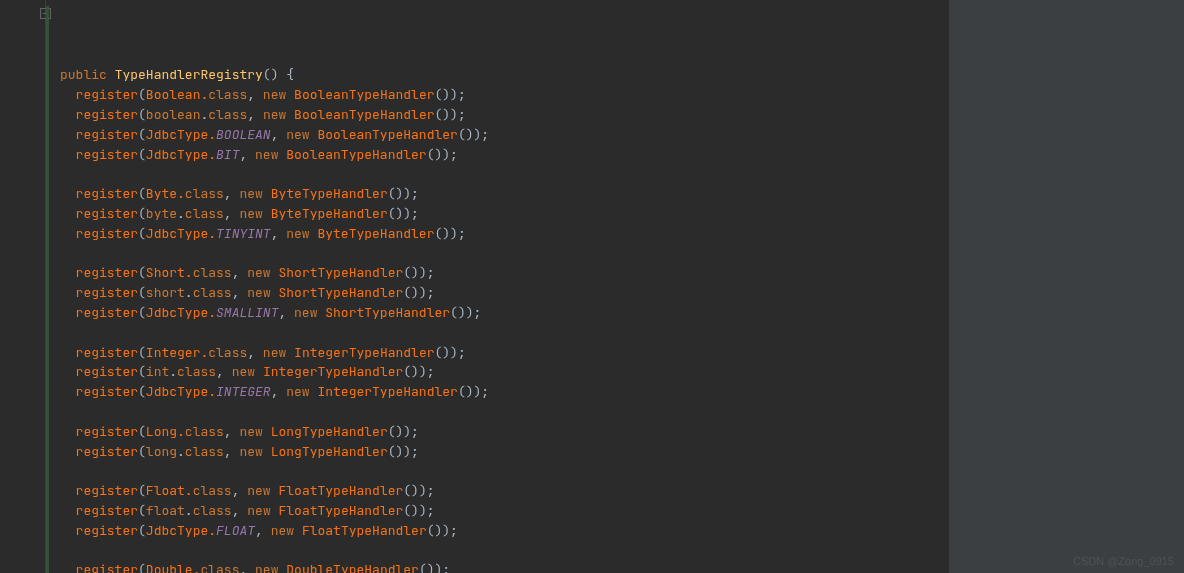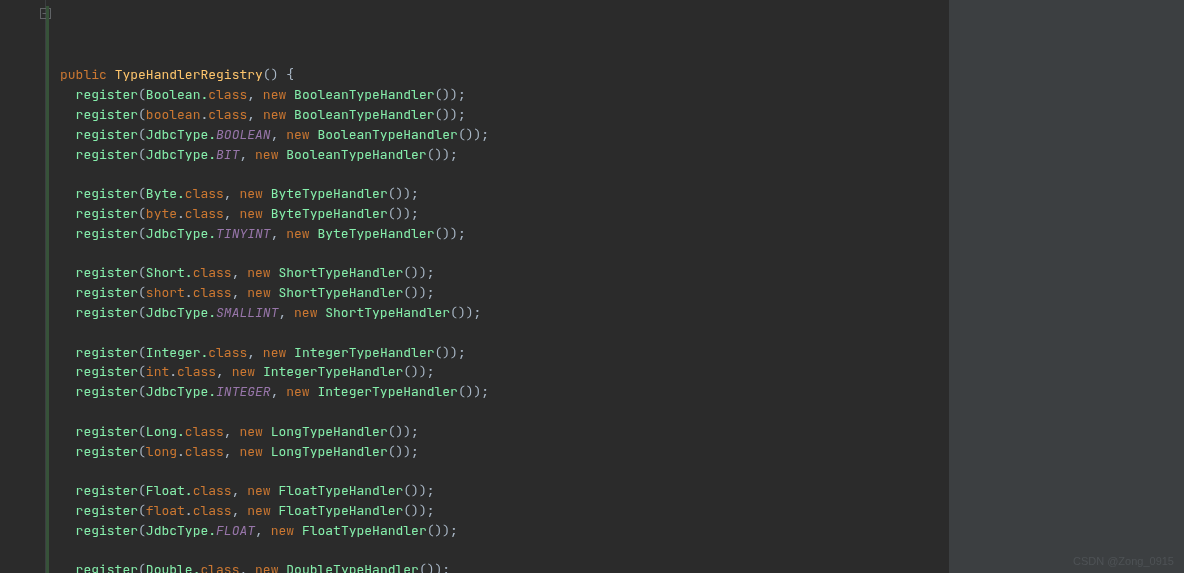--- a/index.html
+++ b/index.html
@@ -62,21 +62,21 @@
     bottom: 0;
     width: 3px;
     background: #375239;
   }
   .codeln {
     padding-left: 14px;
     height: 19.8px;
   }
   .kw  { color: #cc7832; }
   .it  { color: #9876aa; font-style: italic; }
-  .typ { color: #86efac; }
+  .typ { color: #f97316; }
   .fn  { color: #ffc66d; }
   .punc{ color: #a9b7c6; }
   .watermark {
     position: absolute;
     right: 10px;
     bottom: 6px;
     color: #5a5f63;
     font-size: 11px;
     font-family: Arial, sans-serif;
     opacity: 0.6;

